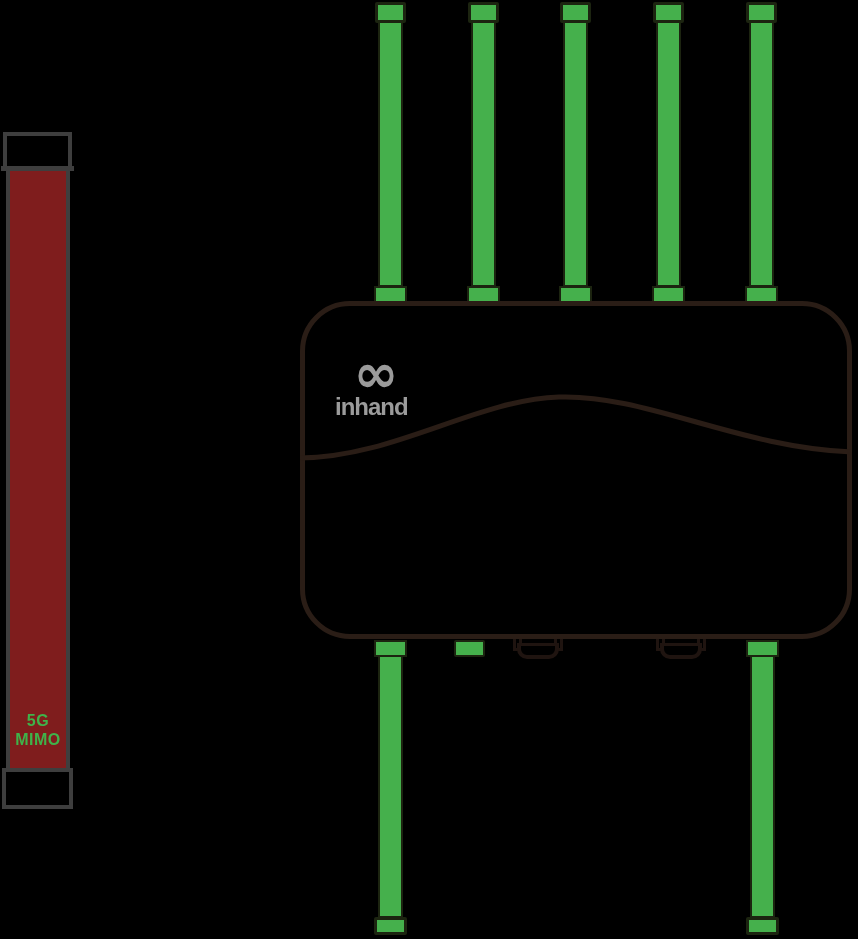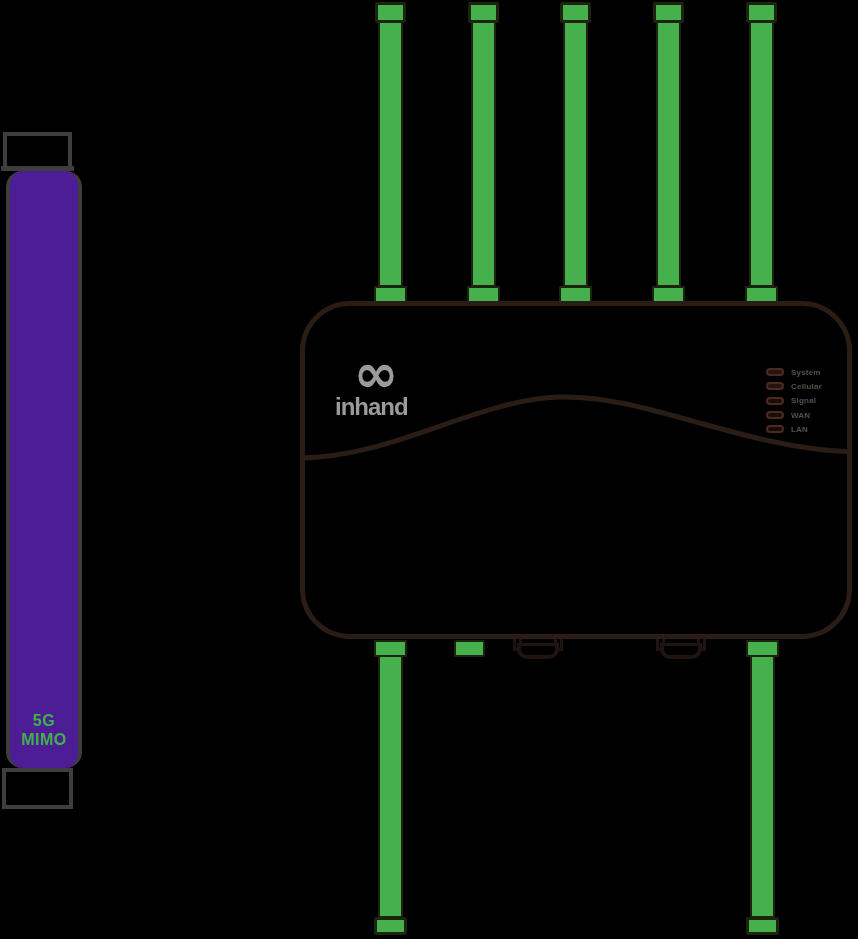--- a/index.html
+++ b/index.html
@@ -4,21 +4,21 @@
 <style>
   html,body{margin:0;padding:0;background:#000;}
   *{box-sizing:border-box;}
   #canvas{
     position:relative;width:858px;height:939px;background:#000;overflow:hidden;
     font-family:"Liberation Sans",sans-serif;
   }
   
   .lant-cap{position:absolute;left:3px;top:132px;width:69px;height:38px;border:4px solid #3e3e3e;background:#000;}
   .lant-lip{position:absolute;left:1px;top:166px;width:73px;height:5px;background:#3e3e3e;}
-  .lant-body{position:absolute;left:6px;top:171px;width:76px;height:597px;border-left:4px solid #3e3e3e;border-right:4px solid #3e3e3e;background:#4c1d95;border-radius:16px;}
+  .lant-body{position:absolute;left:6px;top:171px;width:64px;height:597px;border-left:4px solid #3e3e3e;border-right:4px solid #3e3e3e;background:#7f1d1d;}
   .lant-label{position:absolute;left:0;top:540px;width:100%;text-align:center;
     font-weight:bold;font-size:16px;line-height:19px;letter-spacing:.5px;color:#3fb34a;}
   .lant-base{position:absolute;left:2px;top:768px;width:71px;height:41px;border:4px solid #3e3e3e;background:#000;}
   
   .tant{position:absolute;top:0;width:33px;height:305px;}
   .tant .cap{position:absolute;left:0;top:2px;width:31px;height:21px;background:#45b04c;border:3px solid #1c2410;border-radius:2px;}
   .tant .body{position:absolute;left:3px;top:21px;width:25px;height:266px;background:#45b04c;border:2px solid #1c2410;}
   .tant .conn{position:absolute;left:-1px;top:286px;width:33px;height:18px;background:#45b04c;border:2px solid #1c2410;}
   .bant{position:absolute;top:640px;width:33px;height:295px;}
   .bant .conn{position:absolute;left:0;top:0;width:33px;height:17px;background:#45b04c;border:2px solid #1c2410;}
@@ -103,42 +103,20 @@
   <div class="stub"></div>
 
   <div class="router"></div>
   <svg class="wave" viewBox="0 0 552 338">
     <path d="M 0 157 C 95 156 175 99 259 96 C 345 93 440 147 552 151" fill="none" stroke="#2a1d16" stroke-width="5"></path>
   </svg>
 
   <div class="logo-inf">∞</div>
   <div class="logo-txt">inhand</div>
 
-  <div class="leds">
-    <div class="led-row">
-      <span class="led-pill lit"></span>
-      <span class="led-label">System</span>
-    </div>
-    <div class="led-row">
-      <span class="led-pill lit"></span>
-      <span class="led-label">Cellular</span>
-    </div>
-    <div class="led-row">
-      <span class="led-pill"></span>
-      <span class="led-label">Signal</span>
-    </div>
-    <div class="led-row">
-      <span class="led-pill"></span>
-      <span class="led-label">WAN</span>
-    </div>
-    <div class="led-row">
-      <span class="led-pill"></span>
-      <span class="led-label">LAN</span>
-    </div>
-  </div>
 
   <div class="gland" style="left:513px">
     <div class="tab-l"></div>
     <div class="tab-r"></div>
     <div class="cup"></div>
   </div>
   <div class="gland" style="left:656px">
     <div class="tab-l"></div>
     <div class="tab-r"></div>
     <div class="cup"></div>

